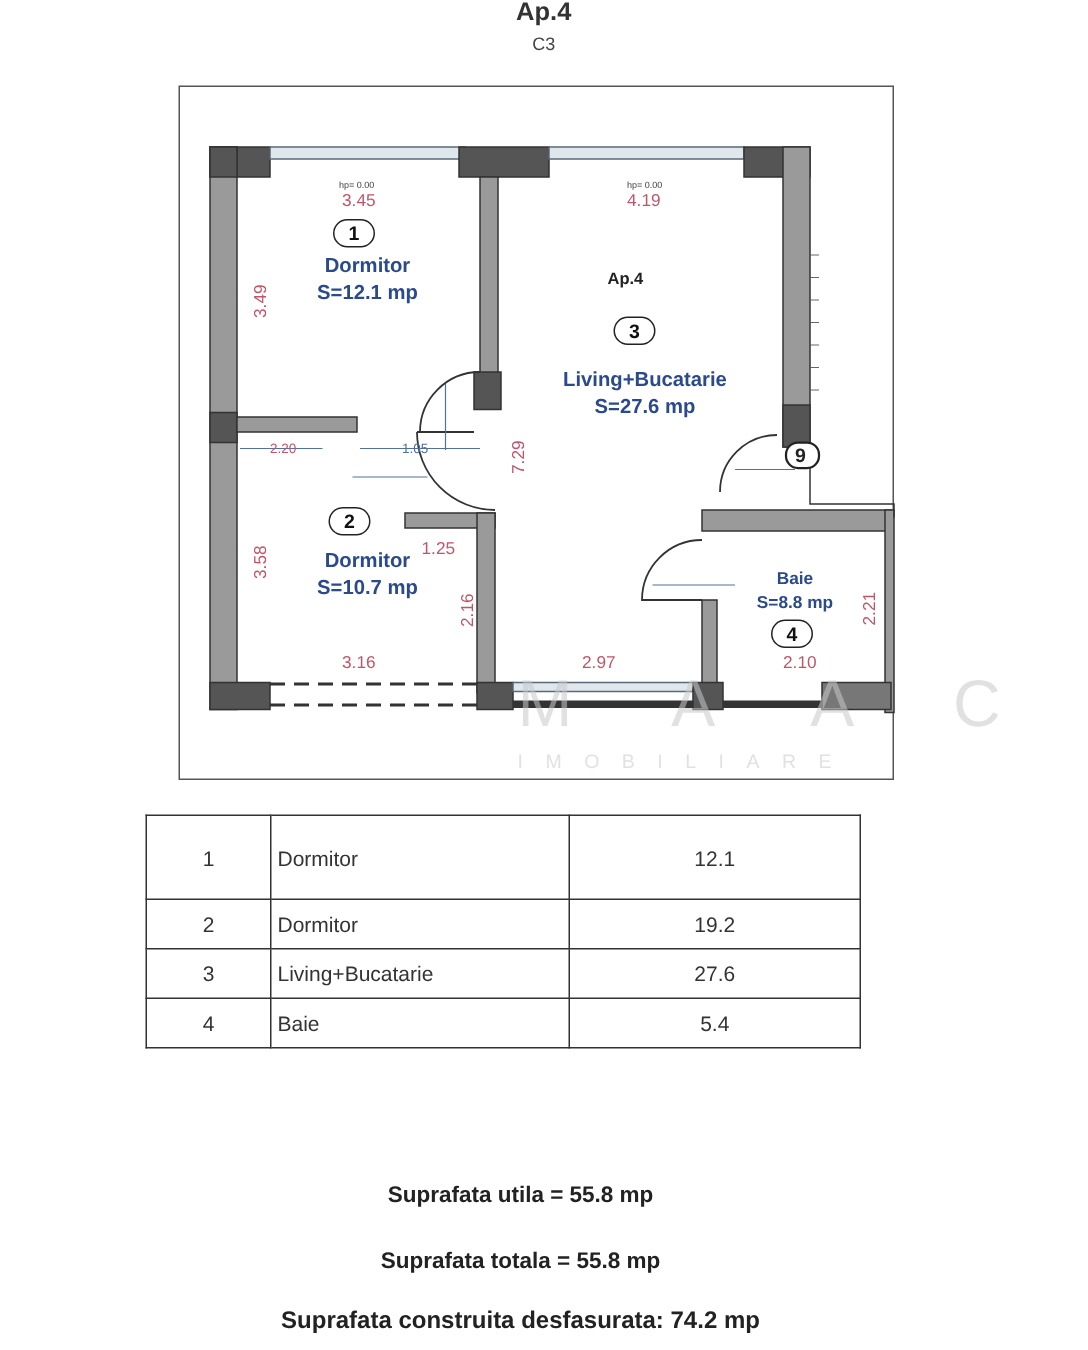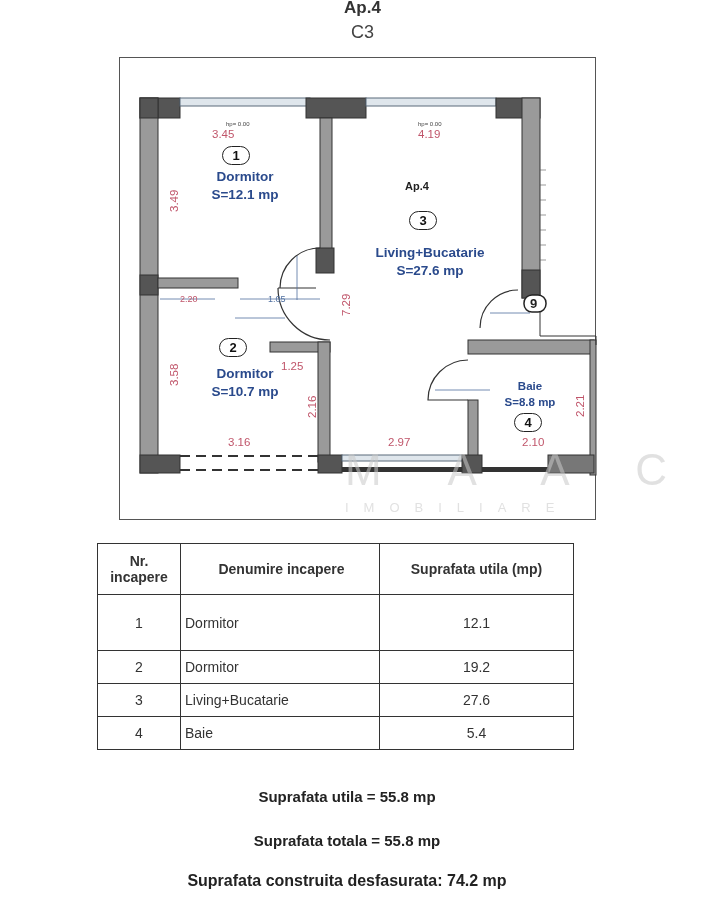--- a/index.html
+++ b/index.html
@@ -1,20 +1,20 @@
 <!DOCTYPE html>
 <html><head>
 <meta charset="utf-8">
 <style>
   html,body{margin:0;padding:0;background:#ffffff;}
   body{width:725px;height:900px;position:relative;overflow:hidden;font-family:"Liberation Sans",sans-serif;color:#222;}
   .abs{position:absolute;}
   .title{left:0;width:725px;text-align:center;}
   #t1{top:-2px;font-weight:bold;font-size:17px;color:#333;}
-  #t2{top:22px;font-size:18px;color:#444;}
+  #t2{top:22px;font-size:12px;color:#444;}
   .frame{left:119px;top:57px;width:477px;height:463px;border:1px solid #555;box-sizing:border-box;}
   svg{position:absolute;left:0;top:0;}
   .room-label{color:#2a4a8c;font-weight:bold;font-size:13.5px;text-align:center;line-height:18px;}
   .dim{color:#c0556a;font-size:11.5px;}
   .dimv{color:#c0556a;font-size:11.5px;transform:rotate(-90deg);transform-origin:left top;}
   .badge{border:1.6px solid #222;border-radius:11px;width:26px;height:17px;text-align:center;font-weight:bold;font-size:13px;line-height:17px;background:#fff;color:#111;}
   .small{font-size:6px;color:#444;}
   .ap{font-weight:bold;font-size:11px;color:#222;}
   .wm{color:rgba(200,200,200,0.55);font-size:44px;letter-spacing:28px;font-weight:300;}
   .wm2{color:rgba(200,200,200,0.55);font-size:13px;letter-spacing:15px;}
@@ -106,21 +106,21 @@
     <line x1="540" y1="230" x2="546" y2="230"></line>
     <line x1="540" y1="245" x2="546" y2="245"></line>
     <line x1="540" y1="260" x2="546" y2="260"></line>
   </g>
 </svg>
 
 <div class="abs wm" style="left:345px;top:445px;">M A A C</div>
 <div class="abs wm2" style="left:345px;top:500px;">IMOBILIARE</div>
 
 <div class="abs small" style="left:226px;top:121px;">hp= 0.00</div>
-<div class="abs dim" style="left:212px;top:128px;">3.45</div>
+<div class="abs dim" style="left:228px;top:128px;">3.45</div>
 <div class="abs dimv" style="left:168px;top:212px;">3.49</div>
 <div class="abs badge" style="left:222px;top:146px;">1</div>
 <div class="abs room-label" style="left:190px;top:168px;width:110px;">
   <div>Dormitor</div>
   <div>S=12.1 mp</div>
 </div>
 
 <div class="abs dim" style="left:180px;top:294px;font-size:9px;">2.20</div>
 <div class="abs dim" style="left:268px;top:294px;font-size:9px;color:#5070a0;">1.05</div>
 <div class="abs badge" style="left:219px;top:338px;">2</div>
@@ -149,25 +149,20 @@
 <div class="abs room-label" style="left:490px;top:378px;width:80px;font-size:11.5px;line-height:16px;">
   <div>Baie</div>
   <div>S=8.8 mp</div>
 </div>
 <div class="abs badge" style="left:514px;top:413px;">4</div>
 <div class="abs dimv" style="left:574px;top:417px;">2.21</div>
 <div class="abs dim" style="left:522px;top:436px;">2.10</div>
 
 <table class="rooms">
   <tbody>
-      <tr>
-    <th class="c1">Nr. incapere</th>
-    <th class="c2" style="text-align:center;">Denumire incapere</th>
-    <th class="c3">Suprafata utila (mp)</th>
-  </tr>
   <tr style="height:56px;">
     <td class="c1">1</td>
     <td class="c2">Dormitor</td>
     <td class="c3">12.1</td>
   </tr>
   <tr>
     <td class="c1">2</td>
     <td class="c2">Dormitor</td>
     <td class="c3">19.2</td>
   </tr>

